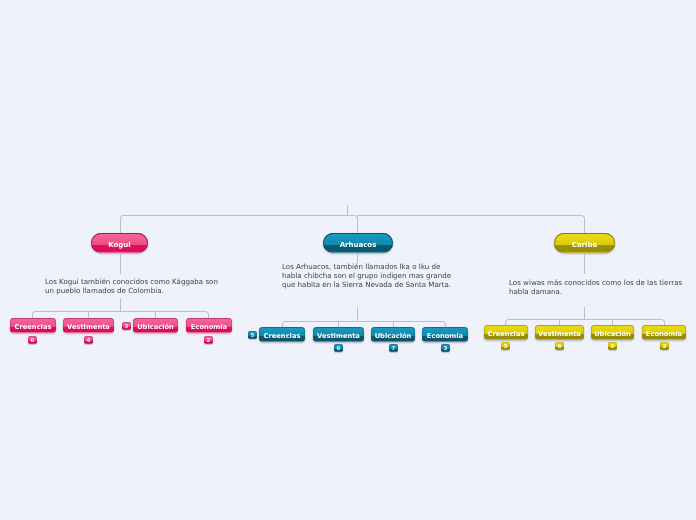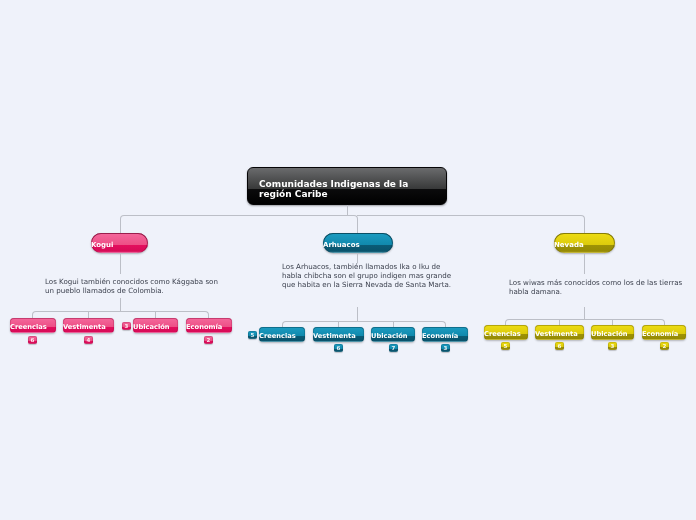--- a/index.html
+++ b/index.html
@@ -11,21 +11,21 @@
   
   .ln{position:absolute;background:#bcbfc7;}
   .lnv{width:1px;}
   
   .corner{position:absolute;box-sizing:border-box;border:1px solid #bcbfc7;border-bottom:none;}
   .corner.r{border-left:none;border-top-right-radius:4px;}
   .corner.both{border-top-left-radius:4px;border-top-right-radius:4px;}
 
   
   .node{position:absolute;box-sizing:border-box;color:#ffffff;font-weight:bold;
-        white-space:nowrap;}
+        white-space:nowrap;text-align:center;}
 
   #root{left:247px;top:167px;width:200px;height:38px;border-radius:6px;
         background:linear-gradient(180deg,#6a6b6d 0%,#383939 58%,#0b0b0c 59%,#000 100%);
         border:1px solid #050506;
         padding:11px 0 0 11px;text-align:left;
         font-size:9px;line-height:10px;
         box-shadow:0 1px 2px rgba(0,0,0,.35);}
   #root .rl{display:block;}
 
   .branch{border-radius:10px;height:20px;line-height:24px;font-size:7px;}
@@ -55,24 +55,20 @@
 
   .desc{position:absolute;font-size:7.1px;line-height:8.8px;color:#3a3f4c;
         white-space:nowrap;font-weight:normal;background:#eff2fa;}
   .desc span{display:block;padding-left:12px;}
 </style>
 </head>
 <body>
 
 <div id="canvas">
 
-  <div id="root" class="node">
-    <span class="rl">Comunidades Indigenas de la</span>
-    <span class="rl">región Caribe</span>
-  </div>
 
   <div class="ln lnv" style="left:347px;top:205px;height:11px;"></div>
   <div class="corner both" style="left:120px;top:215px;width:238px;height:18px;"></div>
   <div class="corner r" style="left:357px;top:215px;width:228px;height:18px;"></div>
 
   <div class="node branch pink" style="left:91px;top:233px;width:57px;"><span>Kogui</span></div>
   <div class="ln lnv" style="left:120px;top:253px;height:21px;"></div>
   <div class="desc" style="left:33px;top:278px;width:180px;">
     <span>Los Kogui también conocidos como Kággaba son</span>
     <span>un pueblo llamados de Colombia.</span>
@@ -107,21 +103,21 @@
 
   <div class="badge teal" style="left:248px;top:331px;"><span>5</span></div>
   <div class="node leaf teal" style="left:259px;top:327px;width:46px;"><span>Creencias</span></div>
   <div class="node leaf teal" style="left:313px;top:327px;width:51px;"><span>Vestimenta</span></div>
   <div class="badge teal" style="left:334px;top:344px;"><span>6</span></div>
   <div class="node leaf teal" style="left:371px;top:327px;width:44px;"><span>Ubicación</span></div>
   <div class="badge teal" style="left:389px;top:344px;"><span>7</span></div>
   <div class="node leaf teal" style="left:422px;top:327px;width:46px;"><span>Economía</span></div>
   <div class="badge teal" style="left:441px;top:344px;"><span>3</span></div>
 
-  <div class="node branch yellow" style="left:554px;top:233px;width:61px;"><span>Nevada</span></div>
+  <div class="node branch yellow" style="left:554px;top:233px;width:61px;"><span>Caribe</span></div>
   <div class="ln lnv" style="left:584px;top:253px;height:21px;"></div>
   <div class="desc" style="left:497px;top:279px;width:180px;">
     <span>Los wiwas más conocidos como los de las tierras</span>
     <span>habla damana.</span>
   </div>
   <div class="ln lnv" style="left:584px;top:307px;height:12px;"></div>
 
   <div class="corner both" style="left:505px;top:319px;width:160px;height:7px;"></div>
   <div class="ln lnv" style="left:559px;top:319px;height:7px;"></div>
   <div class="ln lnv" style="left:612px;top:319px;height:7px;"></div>

